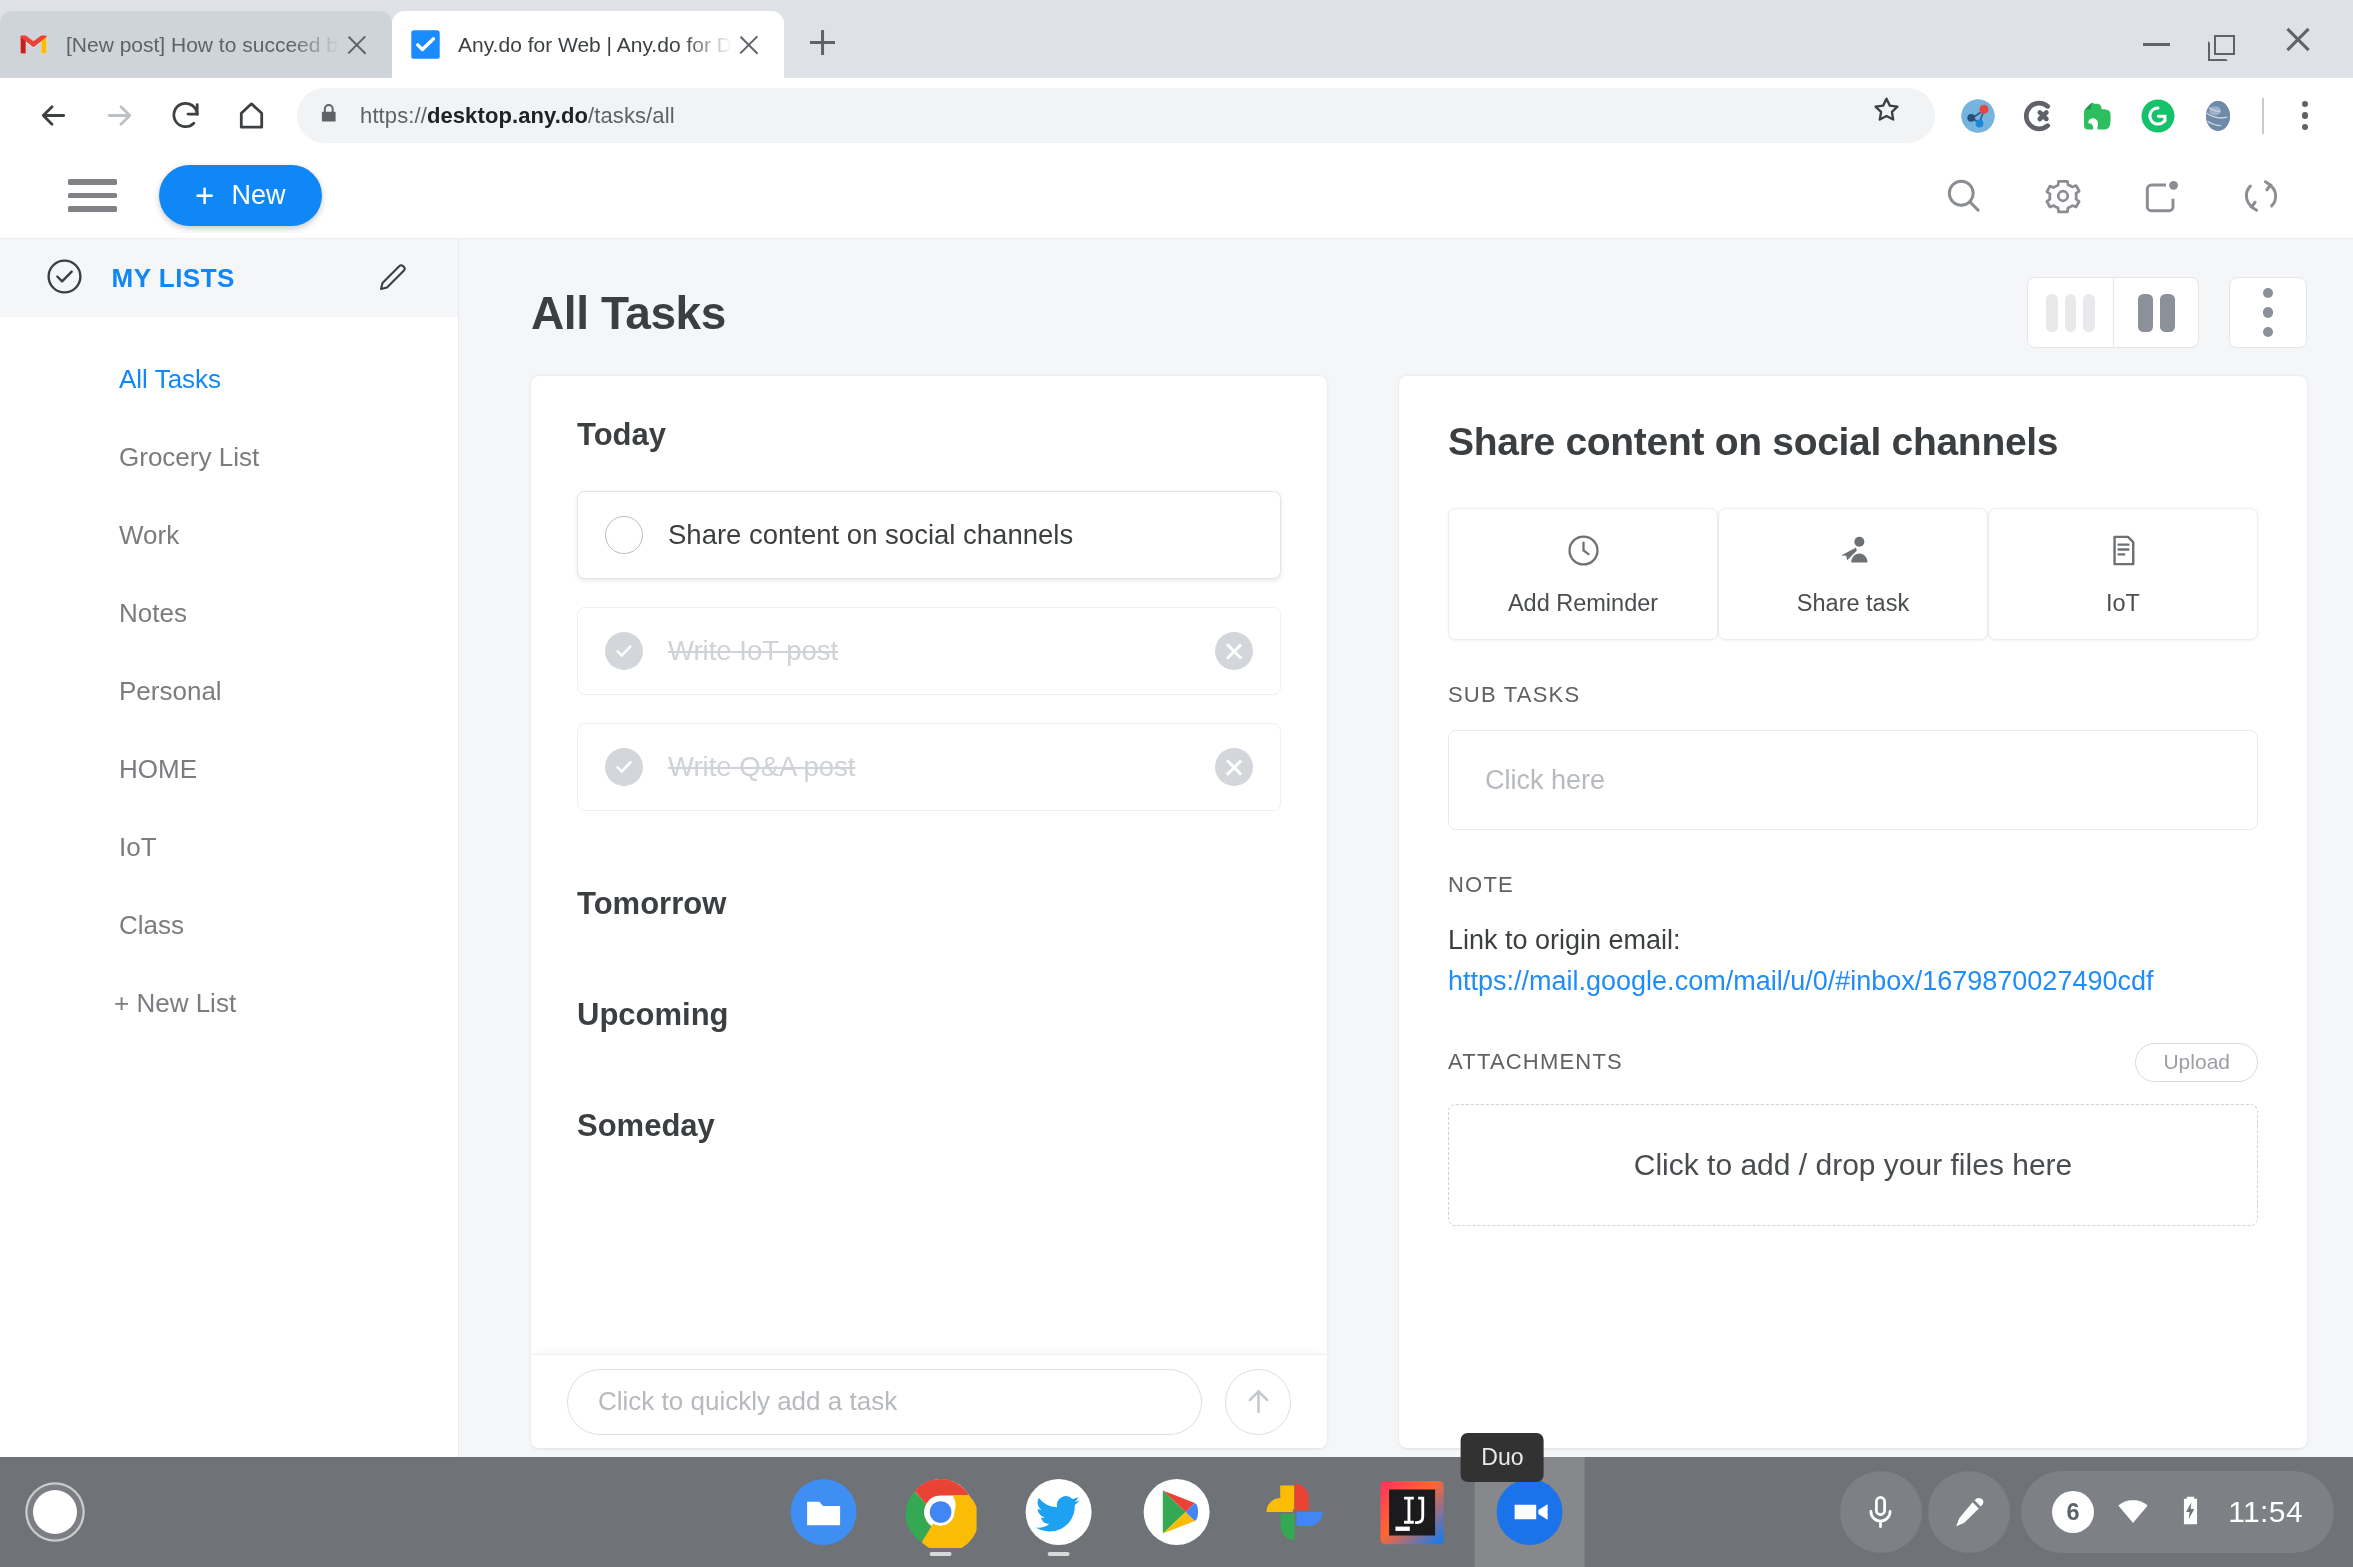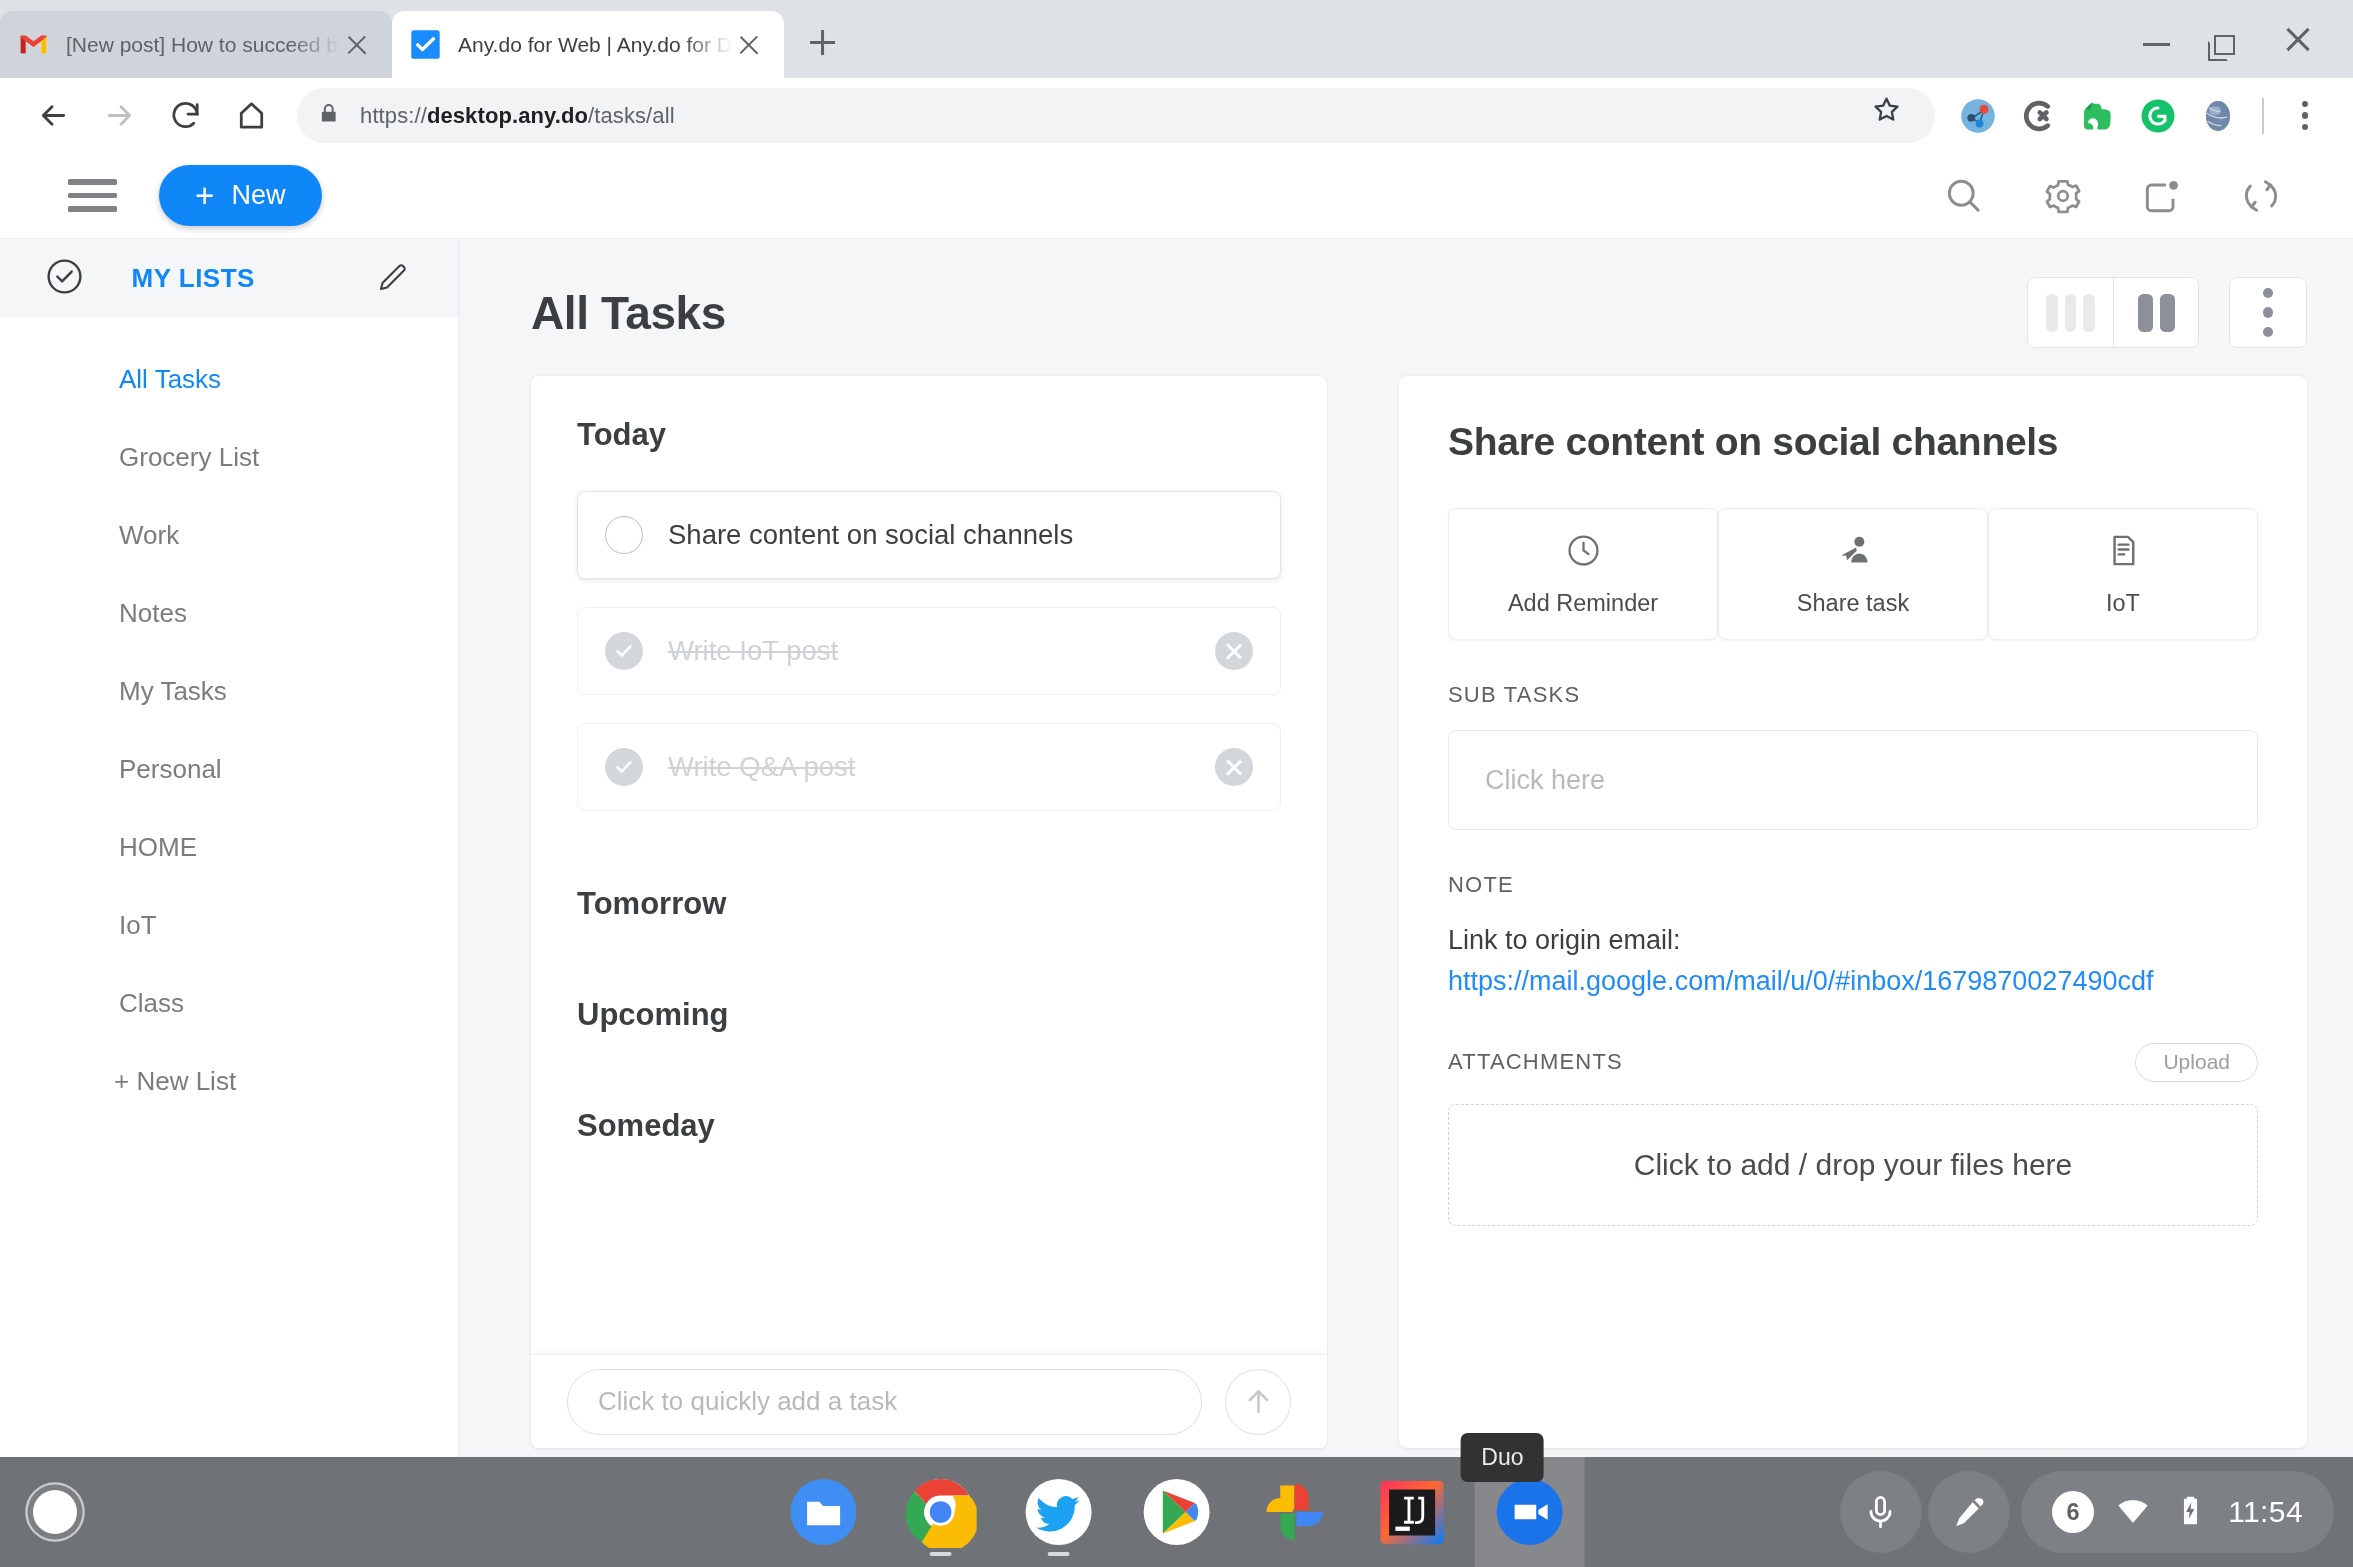--- a/index.html
+++ b/index.html
@@ -95,21 +95,21 @@
   }
   .new-btn .plus { font-size: 33px; margin-right: 17.3px; font-weight: 400; line-height: 1;}
   .hdr-icons { margin-left: auto; display: flex; align-items: center; gap: 47px; padding-right: 36px; }
   .hdr-icon { width: 52px; height: 52px; display:flex; align-items:center; justify-content:center; }
 
   .app-body { display: flex; height: calc(100% - 86px); }
 
   
   .sidebar { width: 459px; flex: 0 0 459px; border-right: 0.8px solid #e8eaed; background:#fff; }
   .mylists-row {
-    height: 78px; background: #f5f6f7; display: flex; align-items: center; padding: 0 44px; gap: 20px;
+    height: 78px; background: #f5f6f7; display: flex; align-items: center; padding: 0 44px;
   }
   .check-circle { width: 44px; height: 44px; flex:0 0 44px; margin-right: 23.5px; }
   .mylists-label { font-size: 26px; font-weight: 700; color: #0f87f7; letter-spacing: 0.5px; }
   .pencil-btn { margin-left: auto; width: 39px; height: 39px; }
   .list-items { padding-top: 23.5px; }
   .list-item {
     height: 78px; display: flex; align-items: center; padding-left: 119px;
     font-size: 26px; color: #7a7c7f; cursor: pointer;
   }
   .list-item.active { color: #0f87f7; }
@@ -456,21 +456,20 @@
             <svg width="36" height="36" viewBox="0 0 24 24" fill="none" stroke="#3c3f41" stroke-width="1.4" stroke-linejoin="round">
                 <path d="M4 20l1-4L16.3 4.7a1.6 1.6 0 0 1 2.3 0l.7.7a1.6 1.6 0 0 1 0 2.3L8 19l-4 1Z"></path>
               </svg>
           </span>
         </div>
         <div class="list-items">
           <div class="list-item active">All Tasks</div>
           <div class="list-item">Grocery List</div>
           <div class="list-item">Work</div>
           <div class="list-item">Notes</div>
-          <div class="list-item">My Tasks</div>
           <div class="list-item">Personal</div>
           <div class="list-item">HOME</div>
           <div class="list-item">IoT</div>
           <div class="list-item">Class</div>
           <div class="new-list-item">+ New List</div>
         </div>
       </div>
 
       <div class="main">
         <div class="main-head">

